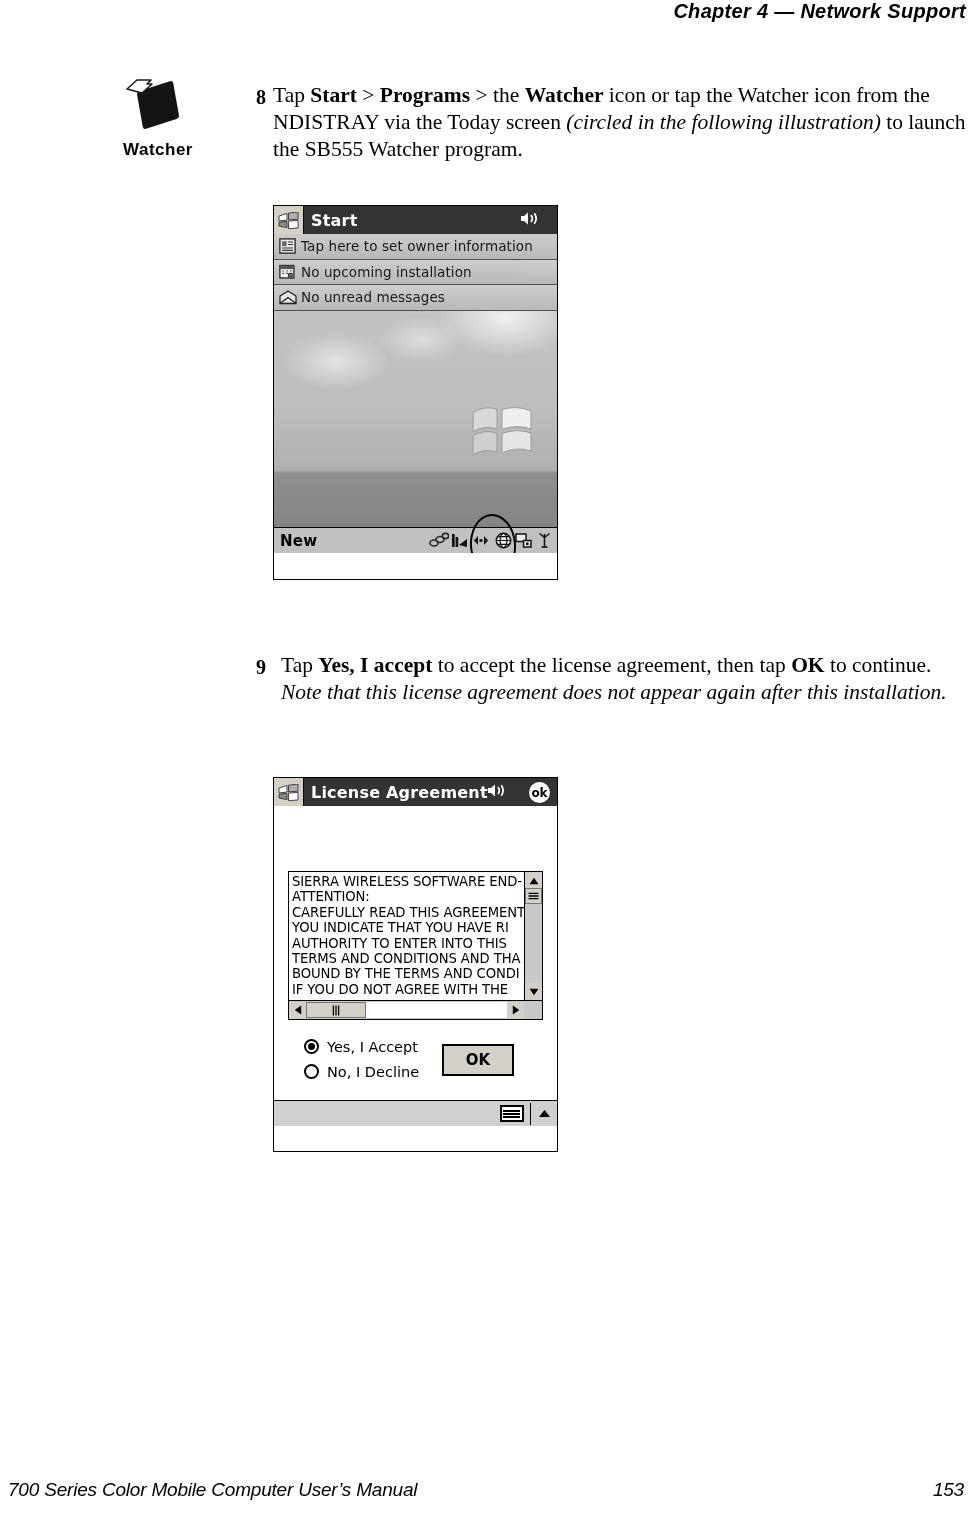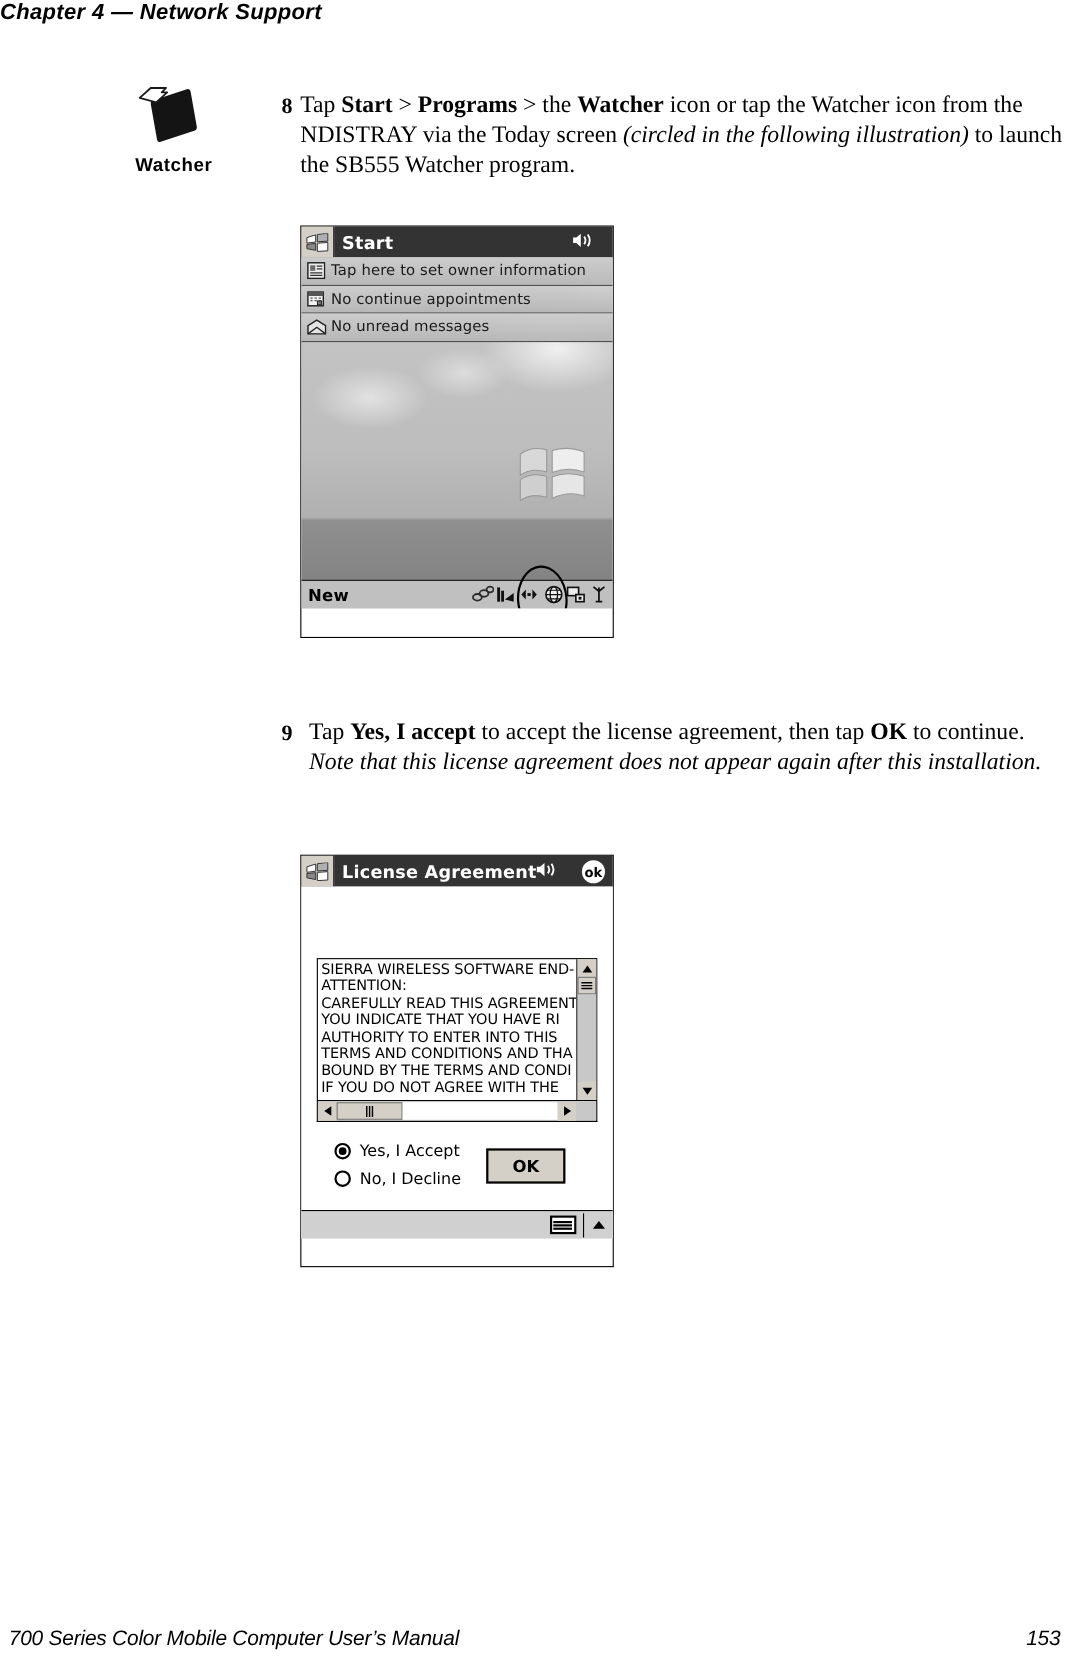--- a/index.html
+++ b/index.html
@@ -16,20 +16,21 @@
     overflow: hidden;
   }
 
   
   .page-header {
     position: absolute;
     top: 0px;
     left: 0px;
     width: 972px;
     height: 30px;
+    text-align: right;
     padding-right: 6px;
     box-sizing: border-box;
     font-family: "Liberation Sans", sans-serif;
     font-weight: bold;
     font-style: italic;
     font-size: 20px;
     letter-spacing: 0.3px;
     white-space: nowrap;
   }
   .page-header .hdr-part { display: inline; }
@@ -536,21 +537,21 @@
 
       <div class="today-row">
         <div class="today-row-icon">
           <svg width="17" height="16" viewBox="0 0 17 16">
             <rect x="0.9" y="1.5" width="14" height="12.5" fill="#f2f2f2" stroke="#222" stroke-width="1.3"></rect>
             <rect x="0.9" y="1.5" width="14" height="3.6" fill="#555"></rect>
             <path d="M3.2 7 H5.2 M7 7 H9 M10.8 7 H12.8 M3.2 9.3 H5.2 M7 9.3 H9 M10.8 9.3 H12.8" stroke="#555" stroke-width="1.2"></path>
             <rect x="9.6" y="9.6" width="3.6" height="3.4" fill="#7a7a7a" stroke="#222" stroke-width="0.9"></rect>
           </svg>
         </div>
-        <span class="today-row-text">No continue appointments</span>
+        <span class="today-row-text">No upcoming installation</span>
       </div>
 
       <div class="today-row">
         <div class="today-row-icon">
           <svg width="18" height="15" viewBox="0 0 18 15">
             <path d="M1 13.5 L1 6 L9 1 L17 6 L17 13.5 Z" fill="#e4e4e4" stroke="#222" stroke-width="1.3"></path>
             <path d="M1 13.5 L9 7.5 L17 13.5" fill="none" stroke="#222" stroke-width="1.2"></path>
           </svg>
         </div>
         <span class="today-row-text">No unread messages</span>

